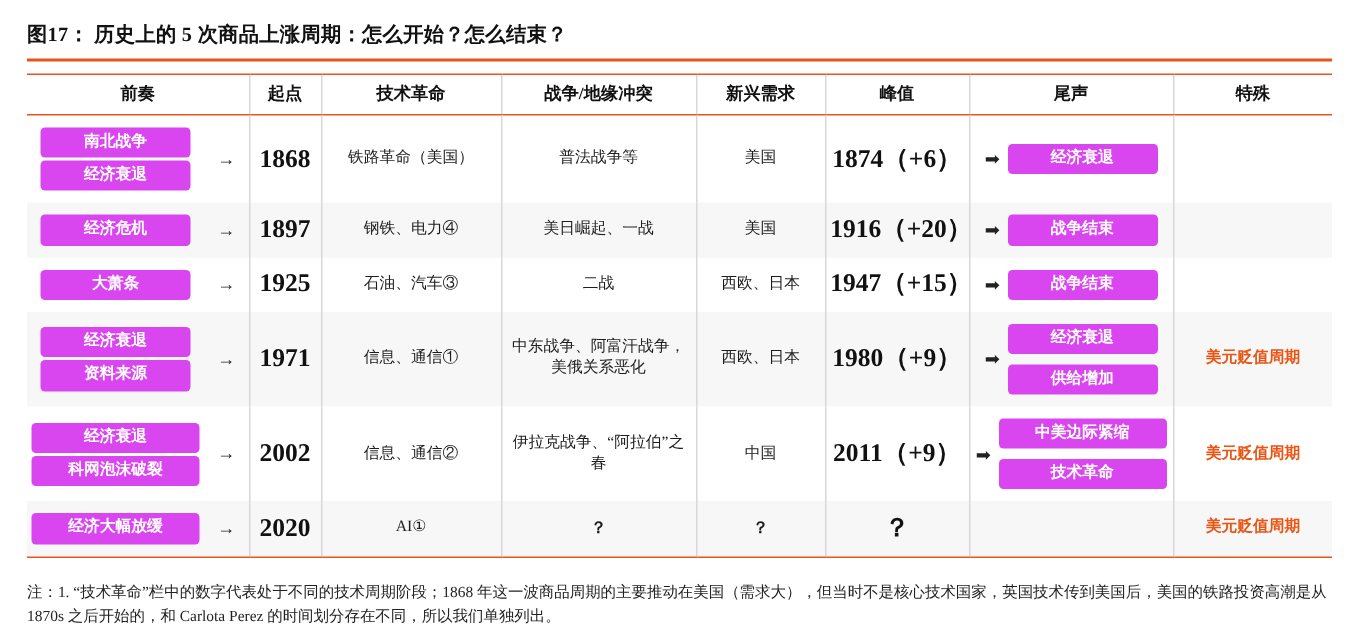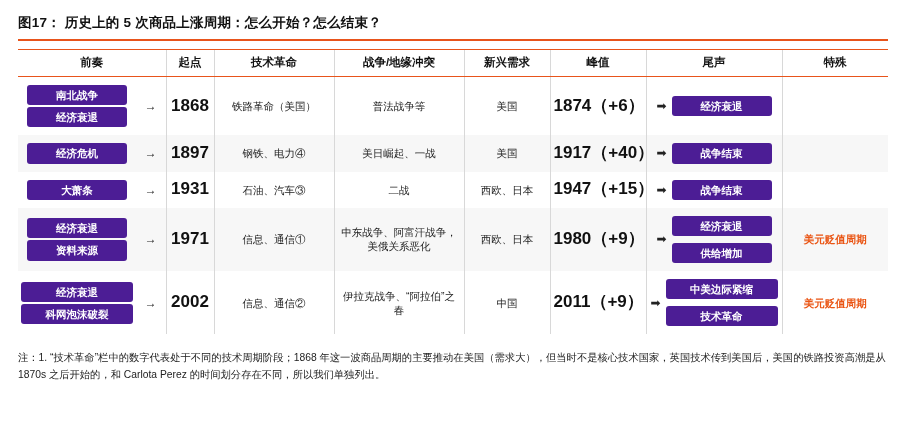--- a/index.html
+++ b/index.html
@@ -13,20 +13,21 @@
     font-family: "Liberation Sans", sans-serif;
     color: #1a1a1a;
     overflow: hidden;
   }
   .page {
     position: relative;
     width: 788px;
     height: 428px;
     box-sizing: border-box;
     padding: 14px 18px 0 18px;
+    font-family: Liberation Serif, serif;
   }
   .title-bar {
     display: flex;
     align-items: center;
     font-size: 13.5px;
     font-weight: bold;
     color: #111111;
     letter-spacing: 0.2px;
     padding-bottom: 7px;
   }
@@ -66,21 +67,21 @@
     background: #f7f7f7;
   }
   table.main tr.last-row td {
     border-bottom: 1.6px solid #e8541b;
   }
   .col-sep {
     border-left: 1px solid #d8d8d8 !important;
   }
   .chip {
     display: block;
-    background: #4c1d95;
+    background: #d946ef;
     color: #ffffff;
     font-weight: bold;
     font-size: 10.5px;
     border-radius: 3px;
     padding: 3px 4px;
     margin: 2px auto;
     width: 92px;
     line-height: 1.35;
     white-space: nowrap;
   }
@@ -227,21 +228,21 @@
         <td class="col-sep">
           <span class="cell-text">钢铁、电力④</span>
         </td>
         <td class="col-sep">
           <span class="cell-text">美日崛起、一战</span>
         </td>
         <td class="col-sep">
           <span class="cell-text">美国</span>
         </td>
         <td class="col-sep">
-          <span class="peak-year">1917（+40）</span>
+          <span class="peak-year">1916（+20）</span>
         </td>
         <td class="col-sep">
           <div class="end-wrap">
             <span class="arrow">➡</span>
             <div class="end-chips">
               <span class="chip">战争结束</span>
             </div>
           </div>
         </td>
         <td class="col-sep">
@@ -250,21 +251,21 @@
       </tr>
 
       <tr>
         <td>
           <span class="chip">大萧条</span>
         </td>
         <td>
           <span class="arrow">→</span>
         </td>
         <td class="col-sep">
-          <span class="start-year">1931</span>
+          <span class="start-year">1925</span>
         </td>
         <td class="col-sep">
           <span class="cell-text">石油、汽车③</span>
         </td>
         <td class="col-sep">
           <span class="cell-text">二战</span>
         </td>
         <td class="col-sep">
           <span class="cell-text">西欧、日本</span>
         </td>
@@ -353,20 +354,49 @@
               <span class="chip wide">中美边际紧缩</span>
               <span class="chip wide">技术革命</span>
             </div>
           </div>
         </td>
         <td class="col-sep">
           <span class="special">美元贬值周期</span>
         </td>
       </tr>
 
+      <tr class="row-alt last-row">
+        <td>
+          <span class="chip wide">经济大幅放缓</span>
+        </td>
+        <td>
+          <span class="arrow">→</span>
+        </td>
+        <td class="col-sep">
+          <span class="start-year">2020</span>
+        </td>
+        <td class="col-sep">
+          <span class="cell-text">AI①</span>
+        </td>
+        <td class="col-sep">
+          <span class="cell-text qmark">？</span>
+        </td>
+        <td class="col-sep">
+          <span class="cell-text qmark">？</span>
+        </td>
+        <td class="col-sep">
+          <span class="peak-year">？</span>
+        </td>
+        <td class="col-sep">
+          <span class="cell-text"></span>
+        </td>
+        <td class="col-sep">
+          <span class="special">美元贬值周期</span>
+        </td>
+      </tr>
     </tbody>
   </table>
 
   <div class="footer">
     <div class="notes">
       <div class="note-1">注：1. “技术革命”栏中的数字代表处于不同的技术周期阶段；1868 年这一波商品周期的主要推动在美国（需求大），但当时不是核心技术国家，英国技术传到美国后，美国的铁路投资高潮是从 1870s 之后开始的，和 Carlota Perez 的时间划分存在不同，所以我们单独列出。</div>
 
     </div>
   </div>
 

